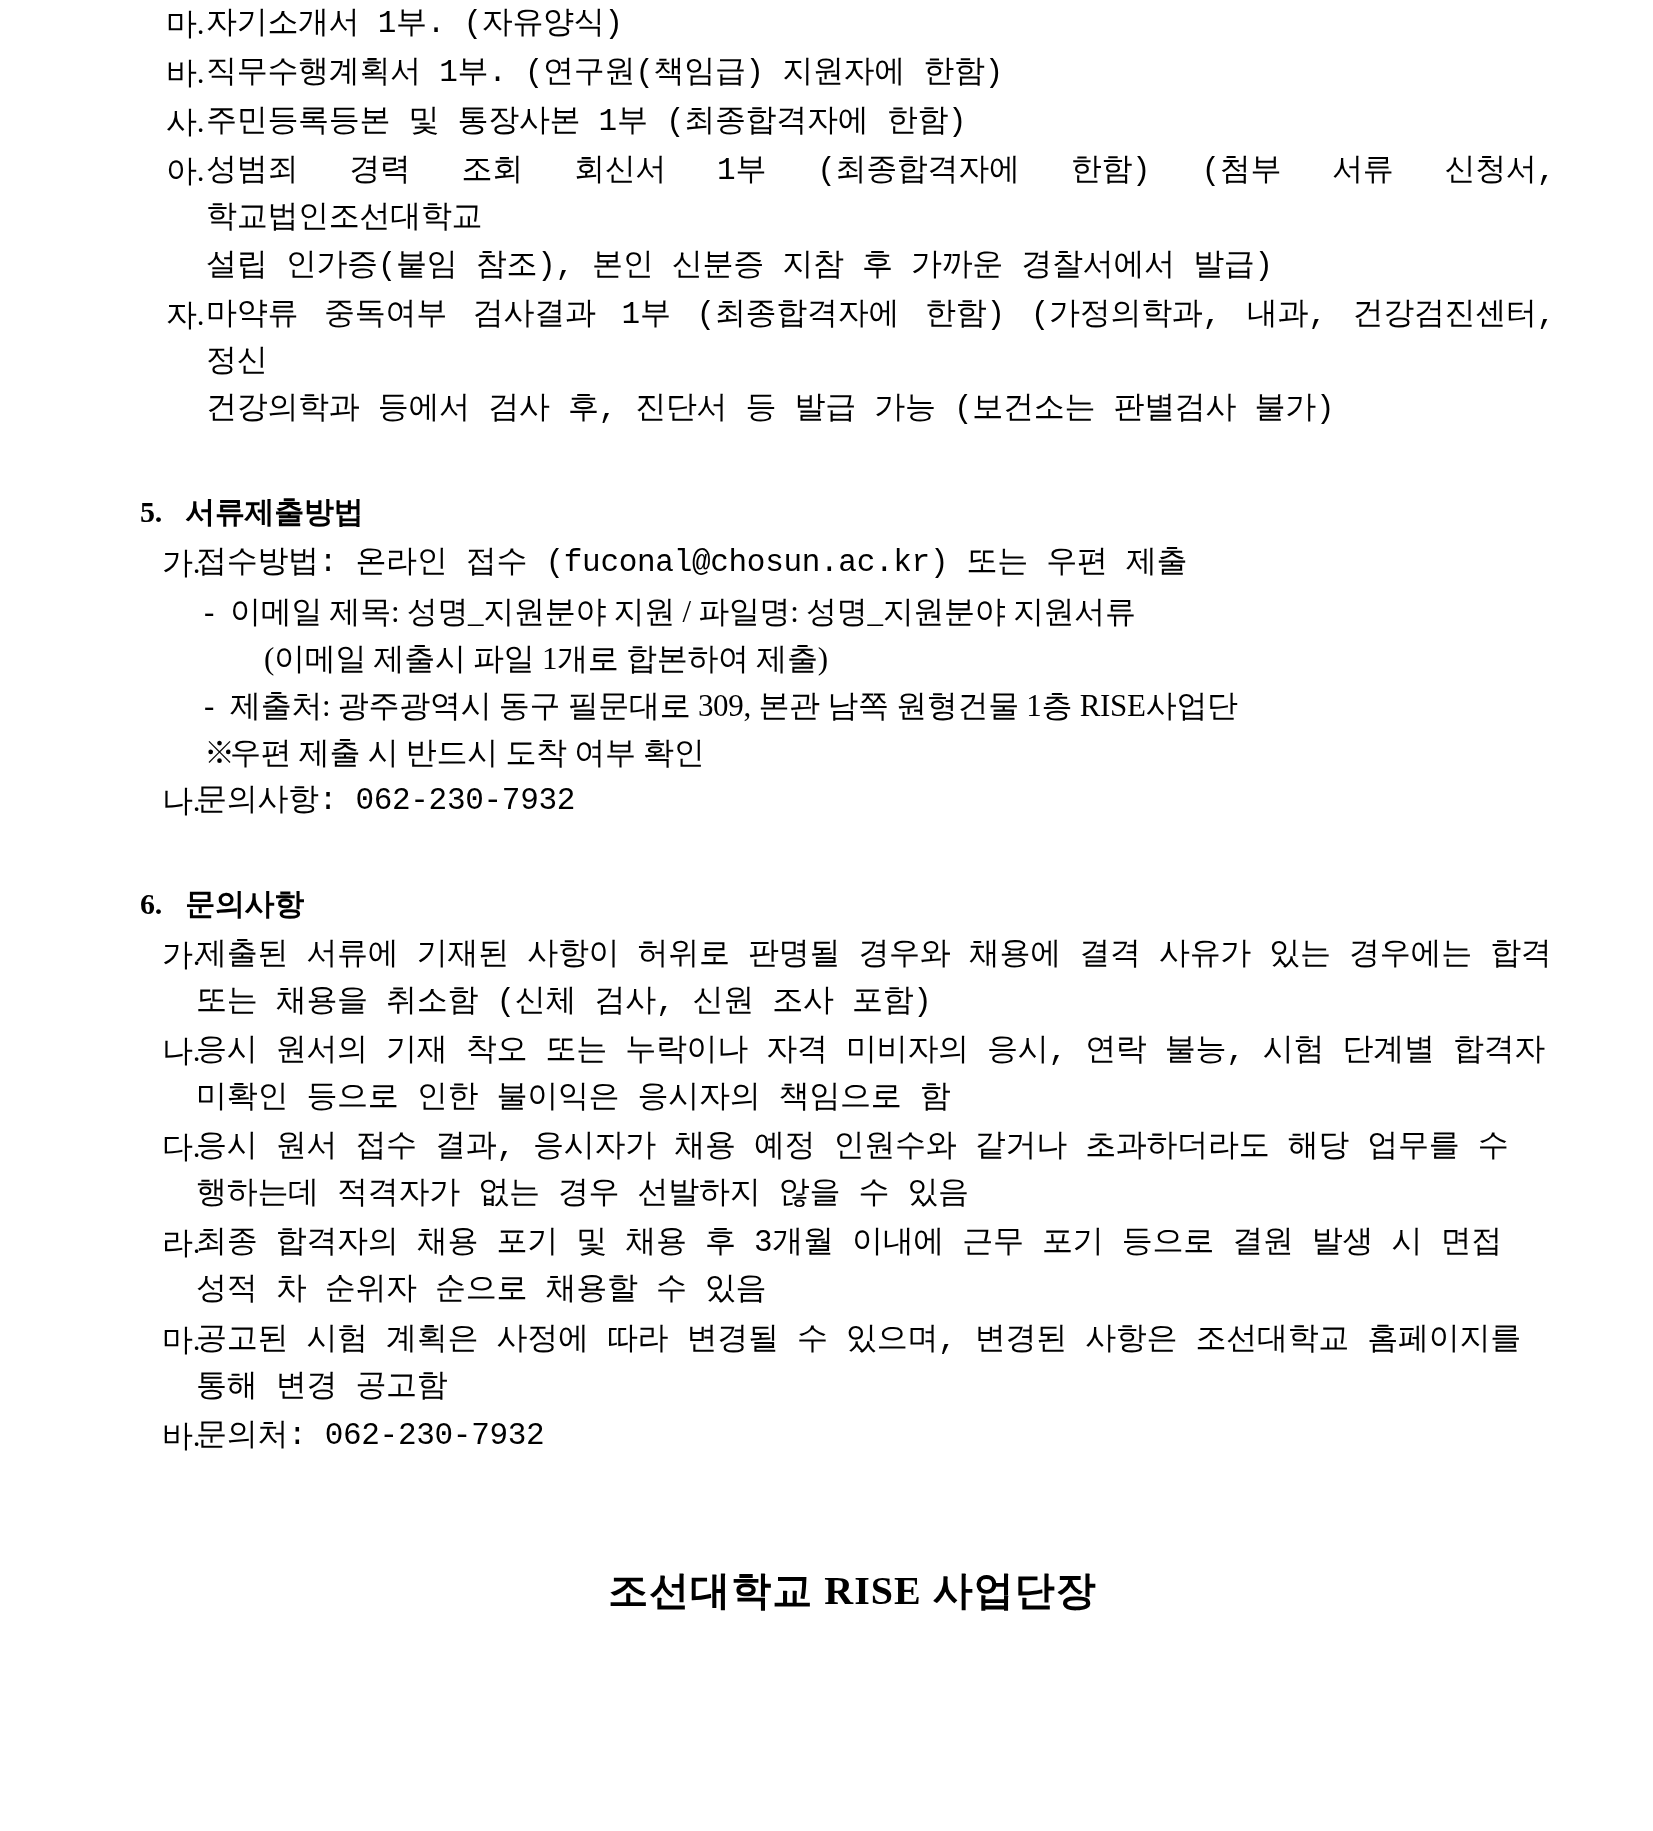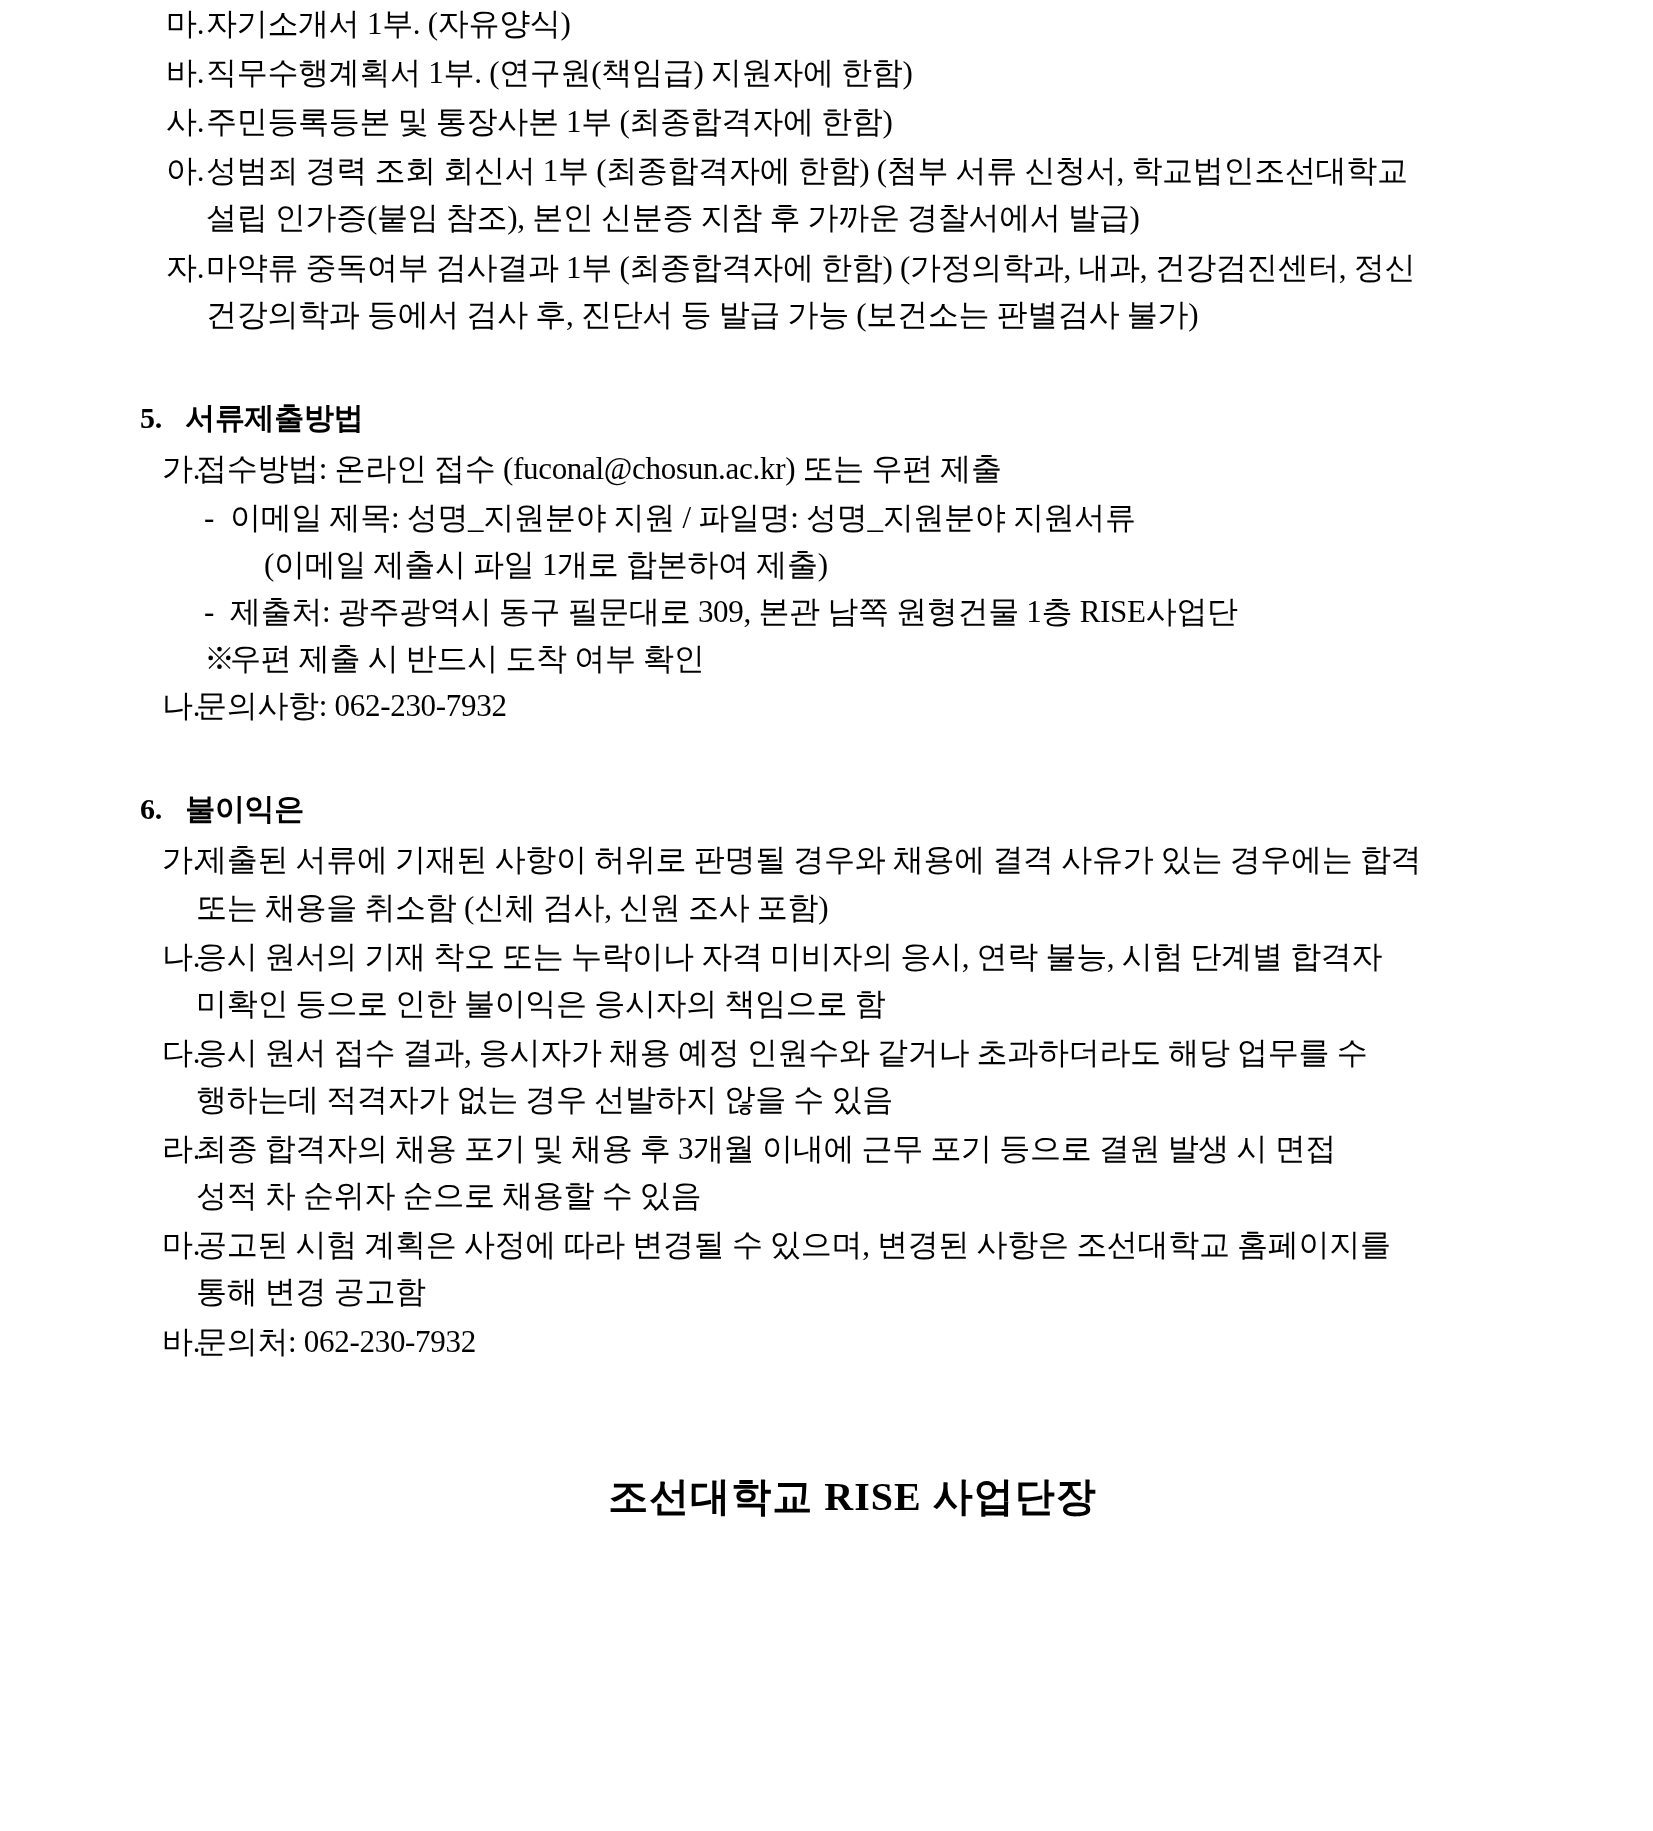--- a/index.html
+++ b/index.html
@@ -35,20 +35,21 @@
     width: 56px;
     text-align: left;
     padding-left: 22px;
     box-sizing: border-box;
   }
   .item .body {
     flex: 1 1 auto;
     text-align: justify;
     text-justify: inter-character;
     word-break: keep-all;
+    font-family: Liberation Mono, monospace;
   }
   .item .body .line2 {
     display: block;
   }
   
   .top-list .item .marker {
     width: 66px;
     padding-left: 26px;
   }
   .top-list .item .body {
@@ -172,21 +173,21 @@
     <span class="marker">나.</span>
     <span class="body">
       <span>문의사항: 062-230-7932</span>
     </span>
   </div>
 
   <div class="gap-lg"></div>
 
   <div class="section-head">
     <span class="num">6.</span>
-    <span>불이익은</span>
+    <span>문의사항</span>
   </div>
 
   <div class="item">
     <span class="marker">가.</span>
     <span class="body">
       <span>제출된 서류에 기재된 사항이 허위로 판명될 경우와 채용에 결격 사유가 있는 경우에는 합격</span>
       <span class="line2">또는 채용을 취소함 (신체 검사, 신원 조사 포함)</span>
     </span>
   </div>
 

